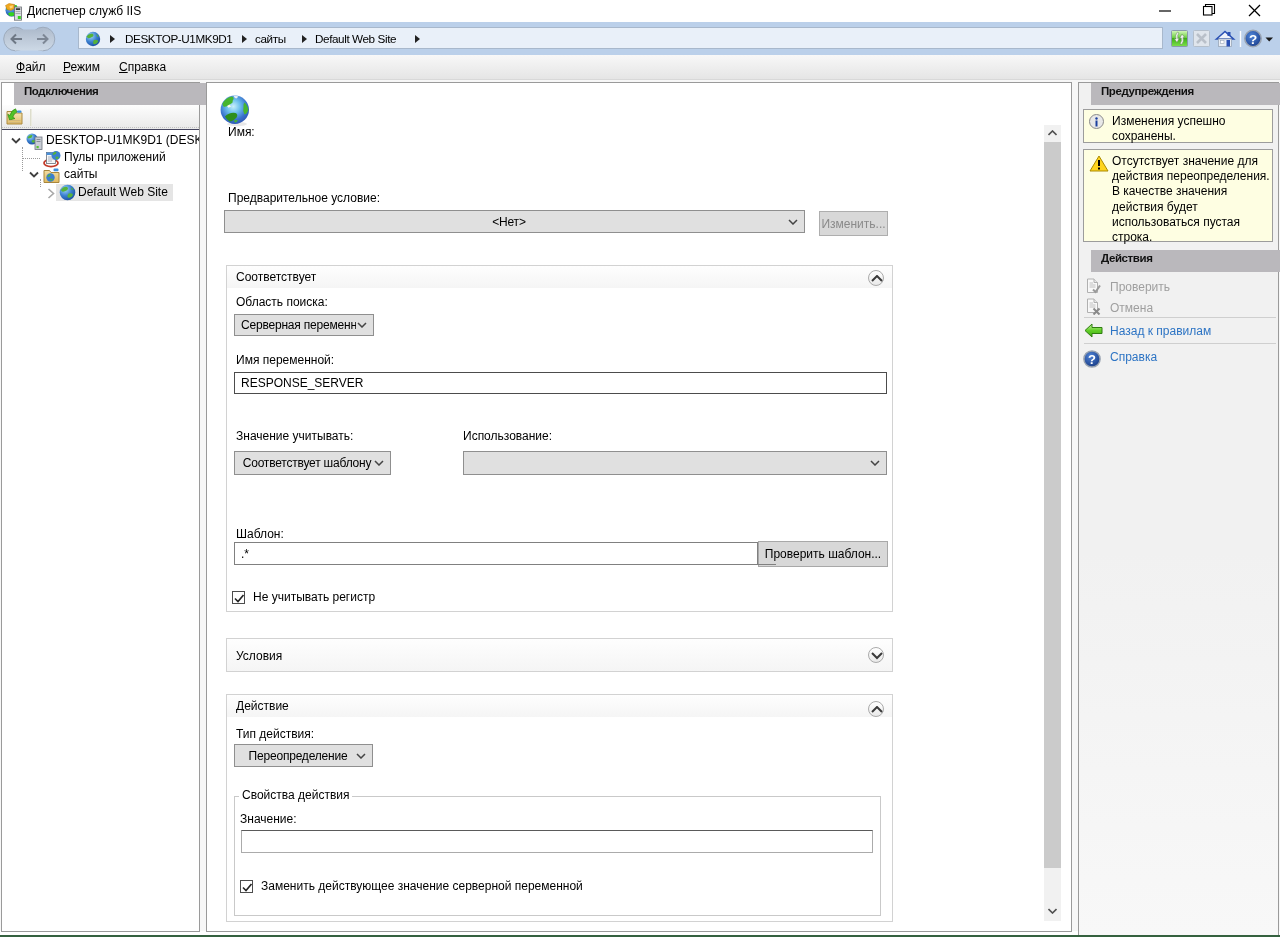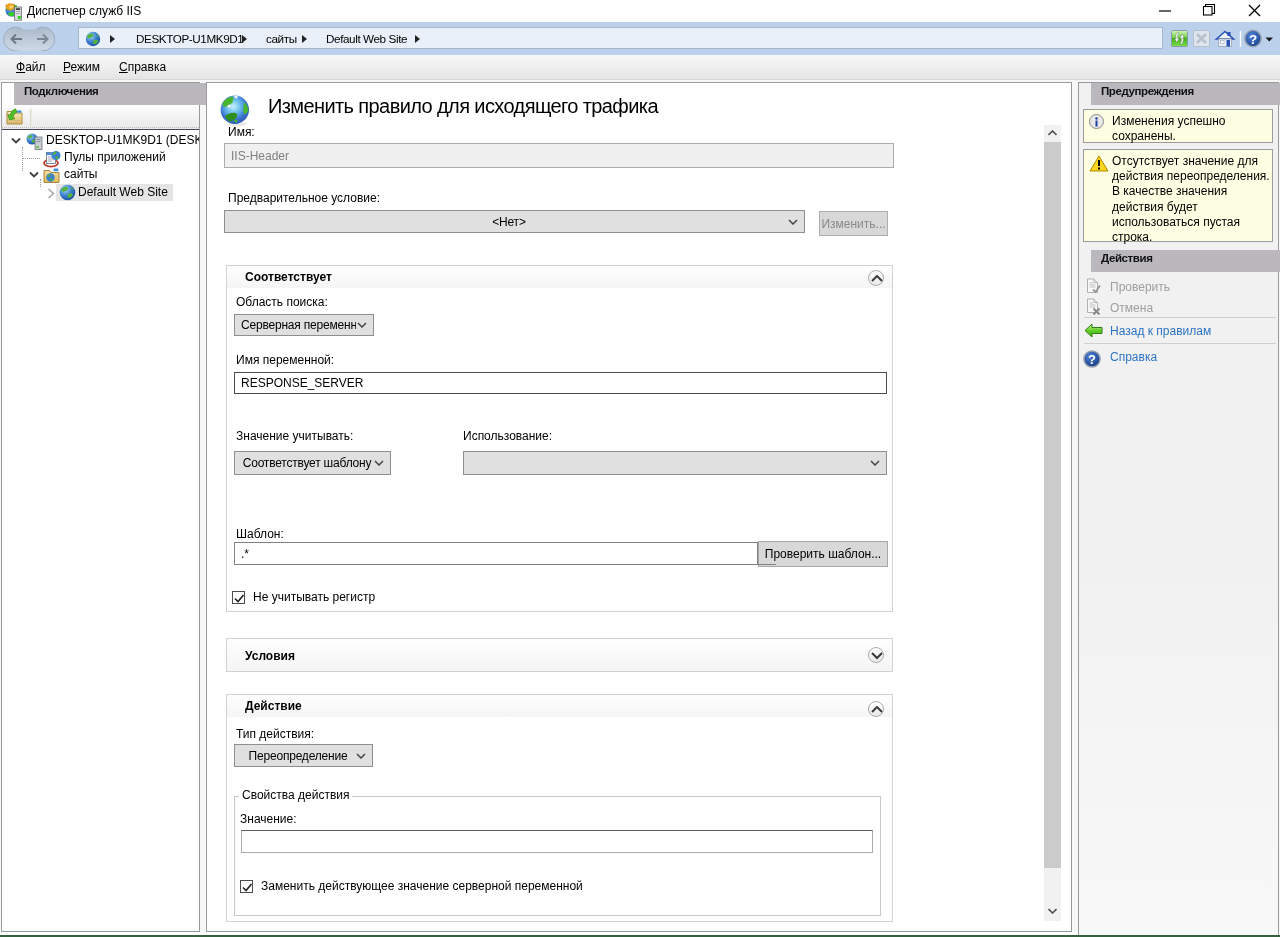--- a/index.html
+++ b/index.html
@@ -6,21 +6,21 @@
 html,body { width:1280px; height:937px; overflow:hidden; background:#fff;
   font-family:"Liberation Sans", sans-serif; font-size:12px; color:#000; }
 .abs { position:absolute; }
 
 #titlebar { position:absolute; left:0; top:0; width:1280px; height:22px; background:#fff; }
 #titletext { position:absolute; left:27px; top:4px; font-size:12px; }
 #addrbar { position:absolute; left:0; top:22px; width:1280px; height:33px;
   background:#bbd0ea; }
 #crumbbox { position:absolute; left:78px; top:5px; width:1085px; height:22px;
   background:#e9f0f9; border:1px solid #a8b8cc; }
-.crumbtxt { position:absolute; top:4px; font-size:11.7px; letter-spacing:-0.4px; color:#000; white-space:nowrap;margin-left:11px; }
+.crumbtxt { position:absolute; top:4px; font-size:11.7px; letter-spacing:-0.4px; color:#000; white-space:nowrap; }
 .crumbarr { position:absolute; top:7px; width:0; height:0;
   border-left:5px solid #222; border-top:4px solid transparent; border-bottom:4px solid transparent; }
 #menubar { position:absolute; left:0; top:55px; width:1280px; height:25px;
   background:linear-gradient(180deg,#f8f8f8,#e5e5e5); border-bottom:1px solid #d8d8d8;padding-left:11px; }
 .menuitem { position:absolute; top:5px; font-size:12px; }
 .menuitem u { text-decoration:underline; }
 #midstrip { position:absolute; left:0; top:80px; width:1280px; height:857px; background:#f7f7f7; }
 #greenline { position:absolute; left:0; top:935px; width:1280px; height:2px; background:#35613f; }
 #botwhite { position:absolute; left:0; top:931px; width:1280px; height:4px; background:#fff; }
 
@@ -43,21 +43,21 @@
 .input span { position:absolute; left:6px; top:50%; transform:translateY(-50%); white-space:nowrap; }
 .combo { position:absolute; background:#e0e0e0; border:1px solid #8f8f8f; font-size:12px; }
 .combo .ct { position:absolute; left:6px; right:17px; top:50%; transform:translateY(-50%); white-space:nowrap; overflow:hidden; letter-spacing:-0.2px;text-align:center; }
 .combo svg { position:absolute; right:6px; top:50%; margin-top:-3px; }
 .btn { position:absolute; background:#d8d8d8; border:1px solid #aeaeae; font-size:12px;
   text-align:center; color:#000; }
 .btn span { position:absolute; left:0; right:0; top:50%; transform:translateY(-50%); }
 .grp { position:absolute; left:19px; width:667px; border:1px solid #d2d2d2; background:#fff; }
 .grphdr { position:absolute; left:0; top:0; right:0; height:22px;
   background:linear-gradient(180deg,#fefefe,#f5f5f5); }
-.grphdr b { position:absolute; left:18px; top:4px; font-weight:700; font-size:12px; }
+.grphdr b { position:absolute; left:9px; top:4px; font-weight:400; font-size:12px; }
 .circlebtn { position:absolute; right:8px; top:4px; width:16px; height:16px; border-radius:50%;
   border:1px solid #ababab; background:linear-gradient(180deg,#fff,#e9e9e9); }
 .circlebtn svg { position:absolute; left:2px; top:4px; }
 .cb { position:absolute; width:13px; height:13px; background:#fff; border:1px solid #4d4d4d; }
 .fieldset { position:absolute; border:1px solid #c9c9c9; }
 .legend { position:absolute; background:#fff; padding:0 3px; font-size:12px; white-space:nowrap; }
 
 #sbar { position:absolute; left:837px; top:42px; width:17px; height:796px; background:#f1f1f1; }
 #sthumb { position:absolute; left:0; top:17px; width:17px; height:726px; background:#cbcbcb; }
 
@@ -289,25 +289,21 @@
       </defs>
     <ellipse cx="17" cy="29" rx="10" ry="2.2" fill="#d8d8d8" opacity="0.6"></ellipse>
     <circle cx="14.8" cy="14.8" r="14.2" fill="url(#mg)"></circle>
     <path d="M2.5 8.5 Q6 2.5 12 1.5 Q15 3 12.5 6 Q13.5 7.5 10.5 9 Q6.5 12.5 3.5 11.5 Q2.5 10 2.5 8.5 Z" fill="#47b52e"></path>
     <path d="M7 11 L9.5 9.5 L11 11.5 L8.5 12.8 Z" fill="#fdfbe8"></path>
     <path d="M5 21.5 Q9.5 17 15.5 18 Q18.5 19.5 16.5 22.5 Q13 26.5 9.5 26.5 Q6.5 24.5 5 21.5 Z" fill="#2e8f1d"></path>
     <path d="M14 25.5 Q16.5 24.5 18 25.5 L15.5 27.8 Q14 27 14 25.5 Z" fill="#47b52e"></path>
     <path d="M24.5 7.5 Q28 10.5 28.3 15 Q27 19 24.5 19.5 Q22.5 16 23.5 12 Q23 9 24.5 7.5 Z" fill="#47b52e"></path>
     <path d="M13.5 0.8 Q16 0.5 18.5 1.5 L16.5 3.5 Q14.5 3.5 13.5 0.8 Z" fill="#fdfdfd" opacity="0.85"></path>
   </svg>
-  <h1>Изменить правило для исходящего трафика</h1>
   <span class="lbl" style="left:21px;top:42px">Имя:</span>
-  <div class="input" style="left:17px;top:60px;width:670px;height:25px;background:#f0f0f0;border-color:#ababab">
-    <span style="color:#808080">IIS-Header</span>
-  </div>
   <span class="lbl" style="left:21px;top:108px">Предварительное условие:</span>
   <div class="combo" style="left:17px;top:127px;width:581px;height:23px">
     <span class="ct">&lt;Нет&gt;</span>
     <svg width="10" height="6">
         <polyline points="1,1 5,5 9,1" stroke="#444" stroke-width="1.5" fill="none"></polyline>
       </svg>
   </div>
   <div class="btn" style="left:612px;top:128px;width:69px;height:25px;color:#8a8a8a">
       <span>Изменить...</span>
     </div>

